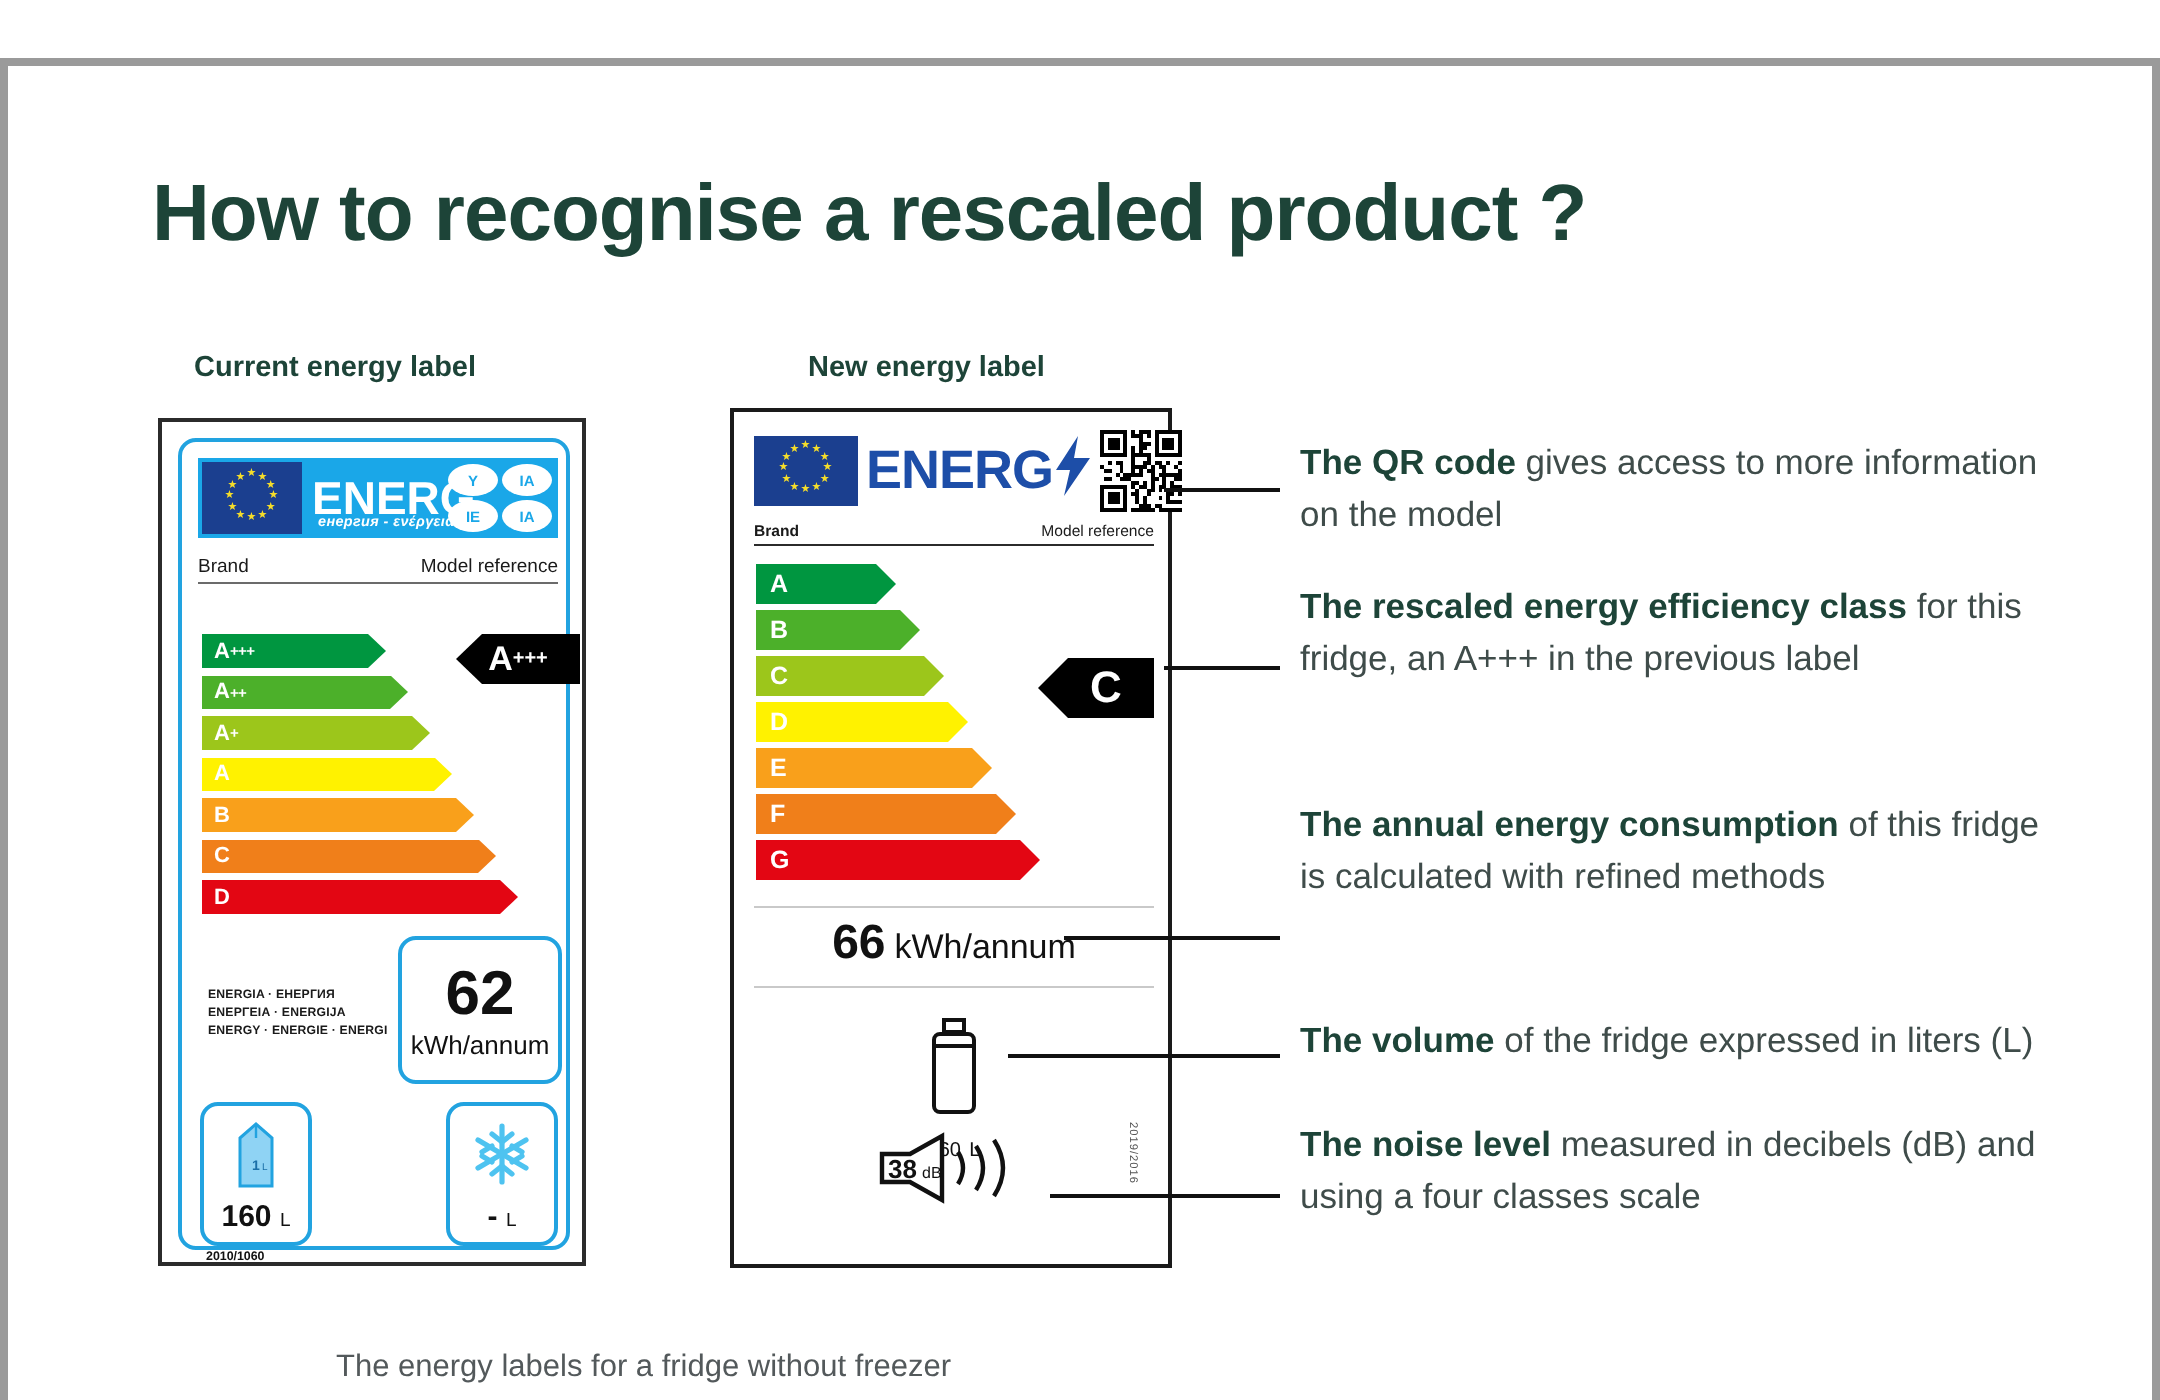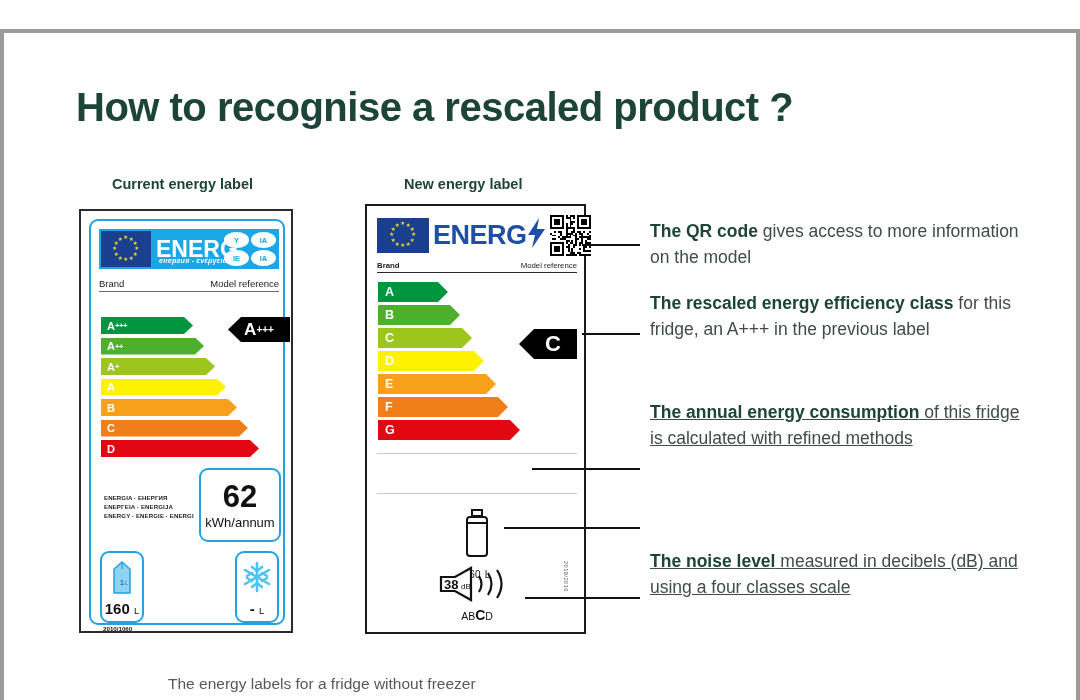--- a/index.html
+++ b/index.html
@@ -23,21 +23,21 @@
     font-size: 40px; font-weight: bold;
     color: #1d4438; letter-spacing: -0.5px;
     white-space: nowrap;
   }
 
   .col-heading {
     position: absolute;
     font-size: 14.5px; font-weight: bold;
     color: #1d4438; white-space: nowrap;
   }
-  #h-old { left: 108px; top: 143px; }
+  #h-old { left: 93px; top: 143px; }
   #h-new { left: 400px; top: 143px; }
 
   .caption {
     position: absolute; left: 164px; top: 642px;
     font-size: 15.5px; color: #53595b; white-space: nowrap;
   }
 
   
   #old-label {
     position: absolute; left: 75px; top: 176px;
@@ -126,21 +126,21 @@
     display: flex; flex-direction: column; align-items: center; justify-content: center;
   }
   #kwh-box .num { font-size: 31px; font-weight: bold; color: #111; line-height: 31px;}
   #kwh-box .unit { font-size: 13px; color: #111; margin-top: 3px;}
 
   .icon-boxes {
     position: absolute; left: 9px; top: 330px;
     width: 179px; display: flex; justify-content: space-between;
   }
   .ibox {
-    width: 44px; height: 72px;
+    width: 56px; height: 72px;
     border: 2px solid #22a3e0; border-radius: 9px;
     display: flex; flex-direction: column; align-items: center; justify-content: flex-end;
     padding-bottom: 4px; position: relative; text-align: center;
   }
   .ibox .glyph { flex: 1; display:flex; align-items:center; justify-content:center; }
   .ibox .val { font-size: 15px; font-weight: bold; color: #111; }
   .ibox .val span { font-size: 9.5px; font-weight: normal; }
 
   .regnum {
     position: absolute; left: 12px; top: 404px;
@@ -229,23 +229,23 @@
 
   
   .anno {
     position: absolute; left: 646px;
     font-size: 17.5px; line-height: 26px;
     color: #3f4c4a; width: 380px;
   }
   .anno b { color: #1d4438; font-weight: bold; }
   #a1 { top: 185px; }
   #a2 { top: 257px; }
-  #a3 { top: 366px; text-decoration: underline; }
+  #a3 { top: 366px; }
   #a4 { top: 474px; }
-  #a5 { top: 515px; text-decoration: underline; }
+  #a5 { top: 526px; }
 </style>
 </head>
 <body>
 
 <div id="page">
 
   <div class="page-title">How to recognise a rescaled product ?</div>
 
   <div class="col-heading" id="h-old">Current energy label</div>
   <div class="col-heading" id="h-new">New energy label</div>
@@ -542,20 +542,24 @@
         <div class="nbar" style="background: rgb(255, 242, 0); width: 106px;">D</div>
         <div class="nbar" style="background: rgb(249, 160, 27); width: 118px;">E</div>
         <div class="nbar" style="background: rgb(240, 127, 26); width: 130px;">F</div>
         <div class="nbar" style="background: rgb(227, 6, 19); width: 142px;">G</div>
       </div>
 
     <div class="new-arrowbadge">C</div>
 
     <div class="hr-light" id="hr1"></div>
 
+    <div id="consumption">
+      <span class="num">66</span>
+      <span class="unit">kWh/annum</span>
+    </div>
 
     <div class="hr-light" id="hr2"></div>
 
     <div id="vol-block">
       <svg width="36" height="50" viewBox="0 0 36 50">
         <rect x="13" y="2" width="10" height="6" fill="none" stroke="#111" stroke-width="2"></rect>
         <path d="M11 9 h14 a3 3 0 0 1 3 3 v33 a3 3 0 0 1 -3 3 h-14 a3 3 0 0 1 -3 -3 v-33 a3 3 0 0 1 3 -3 z" fill="none" stroke="#111" stroke-width="2"></path>
         <line x1="8" y1="15" x2="28" y2="15" stroke="#111" stroke-width="2"></line>
       </svg>
       <div class="val"><span class="v">160</span> <span>L</span></div>
@@ -563,31 +567,31 @@
 
     <div id="noise-block">
       <svg width="84" height="36" viewBox="0 0 84 36">
         <path d="M6 11 h14 L36 2 v32 L20 25 H6 z" fill="#fff" stroke="#111" stroke-width="2.2"></path>
         <text x="9" y="23" font-family="Liberation Sans, sans-serif" font-size="13" font-weight="bold" fill="#111">38</text>
         <text x="26" y="23" font-family="Liberation Sans, sans-serif" font-size="8" fill="#111">dB</text>
         <path d="M44 10 q5 8 0 16" fill="none" stroke="#111" stroke-width="2.2"></path>
         <path d="M53 7 q7 11 0 22" fill="none" stroke="#111" stroke-width="2.2"></path>
         <path d="M62 4 q9 14 0 28" fill="none" stroke="#111" stroke-width="2.2"></path>
       </svg>
-      <div class="classes"><span>AB</span><b>C</b><span>D</span></div>
     </div>
 
     <div class="vert-reg">2019/2016</div>
   </div>
 
   <div class="conn" id="c1"></div>
   <div class="conn" id="c2"></div>
   <div class="conn" id="c3"></div>
   <div class="conn" id="c4"></div>
   <div class="conn" id="c5"></div>
 
   <div class="anno" id="a2"><b>The rescaled energy efficiency class</b><span> for this fridge, an A+++ in the previous label</span></div>
   <div class="anno" id="a1"><b>The QR code</b><span> gives access to more information on the model</span></div>
   <div class="anno" id="a3"><b>The annual energy consumption</b><span> of this fridge is calculated with refined methods</span></div>
+  <div class="anno" id="a4"><b>The volume</b><span> of the fridge expressed in liters (L)</span></div>
   <div class="anno" id="a5"><b>The noise level</b><span> measured in decibels (dB) and using a four classes scale</span></div>
 
   <div class="caption">The energy labels for a fridge without freezer</div>
 </div>
 
 </body></html>

